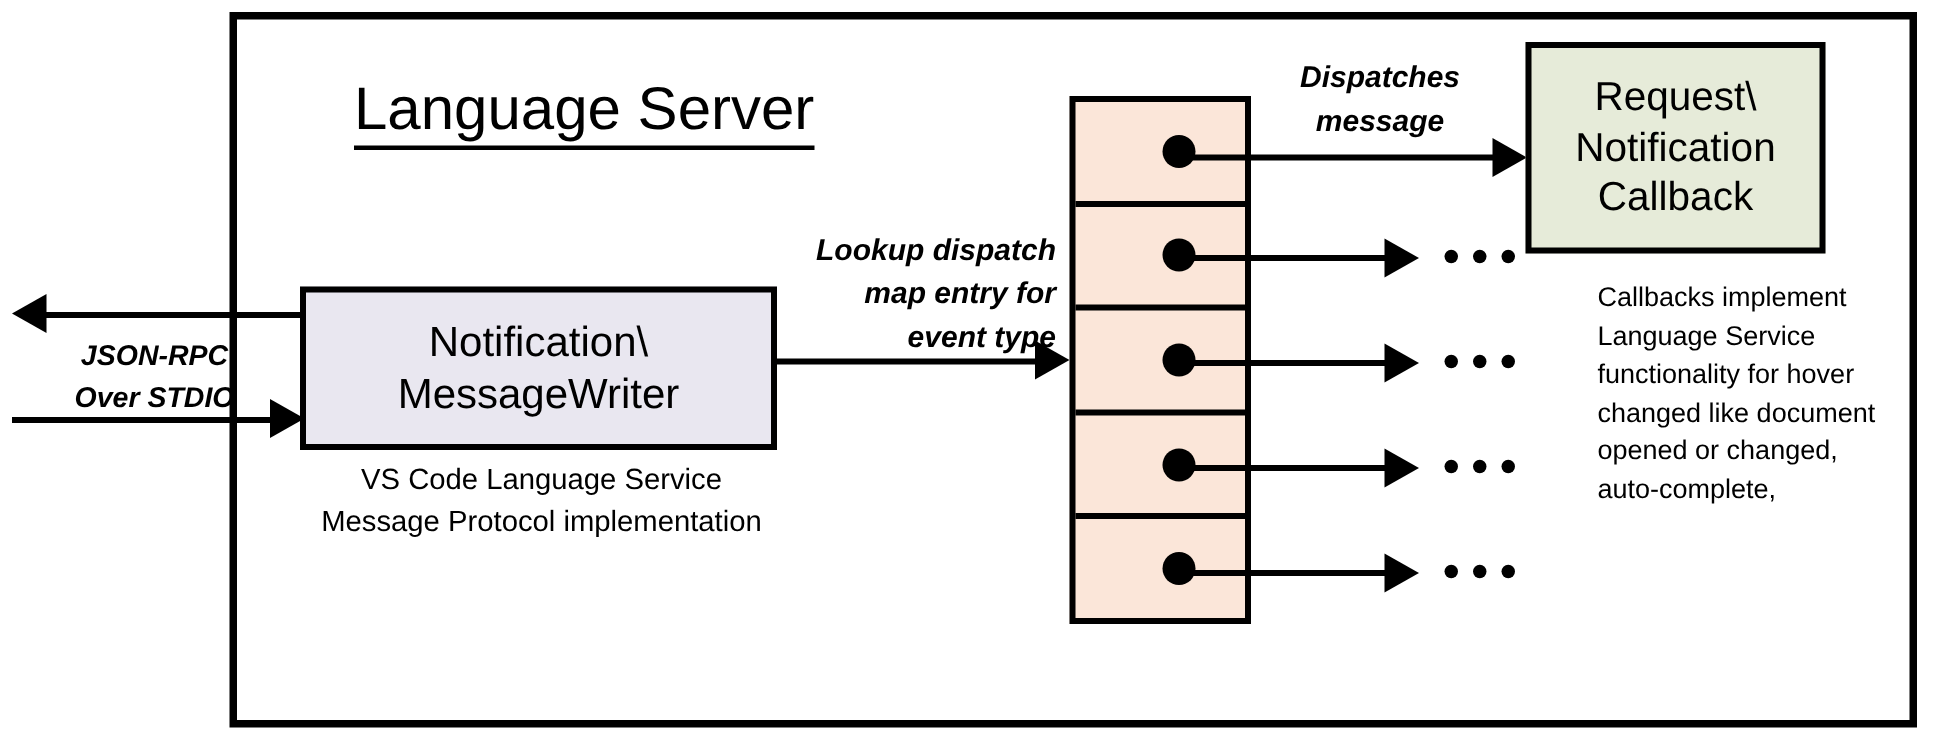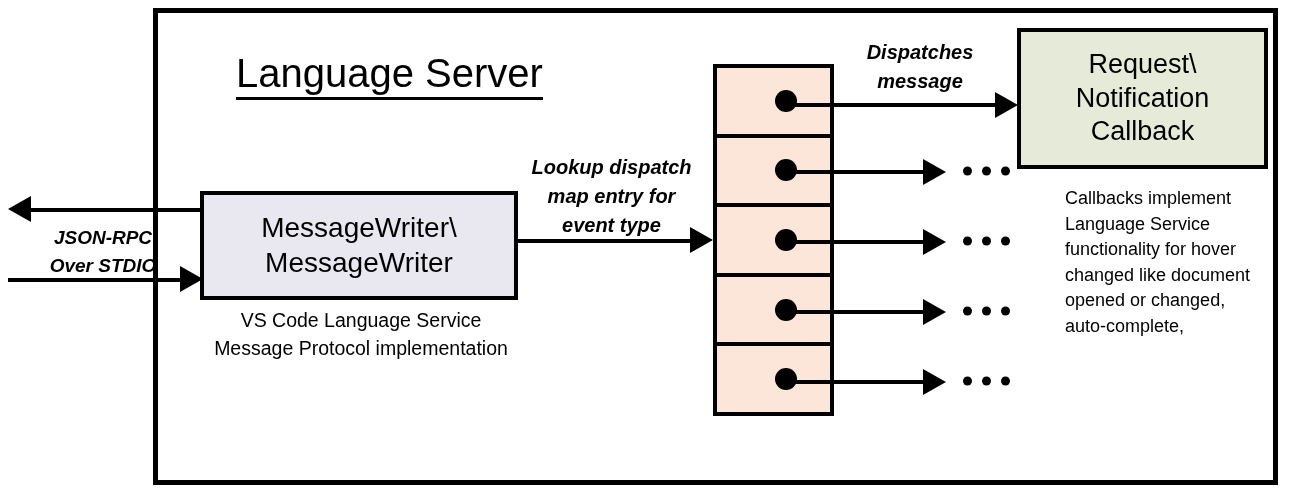--- a/index.html
+++ b/index.html
@@ -107,21 +107,21 @@
     border-bottom: 13px solid transparent;
     border-right: 23px solid #000000;
   }
 
   
   .lookup-label {
     position: absolute;
     left: 519px;
     top: 153px;
     width: 185px;
-    text-align: center;
+    text-align: right;
     font-size: 20px;
     font-style: italic;
     font-weight: 600;
     line-height: 1.45;
   }
 
   
   .dispatch-map {
     position: absolute;
     left: 713px;
@@ -172,21 +172,21 @@
     font-style: italic;
     font-weight: 600;
     line-height: 1.45;
   }
 
   
   .callback-box {
     position: absolute;
     left: 1017px;
     top: 28px;
-    width: 251px;
+    width: 200px;
     height: 141px;
     background: #E6EBD9;
     border: 4px solid #000000;
     box-sizing: border-box;
     display: flex;
     flex-direction: column;
     align-items: center;
     justify-content: center;
     font-size: 27px;
     line-height: 1.24;
@@ -234,21 +234,21 @@
 
   <div class="hline" style="left:8px; top:278px; width:175px;"></div>
   <div class="arrow-right" style="left:180px; top:266px;"></div>
 
   <div class="jsonrpc-label">
     <div>JSON-RPC</div>
     <div>Over STDIO</div>
   </div>
 
   <div class="mrw-box">
-    <div>MessageWriter\</div>
+    <div>Notification\</div>
     <div>MessageWriter</div>
   </div>
   <div class="mrw-caption">
     <div>VS Code Language Service</div>
     <div>Message Protocol implementation</div>
   </div>
 
   <div class="hline" style="left:516px; top:239px; width:175px;"></div>
   <div class="arrow-right" style="left:690px; top:227px;"></div>
   <div class="lookup-label">

